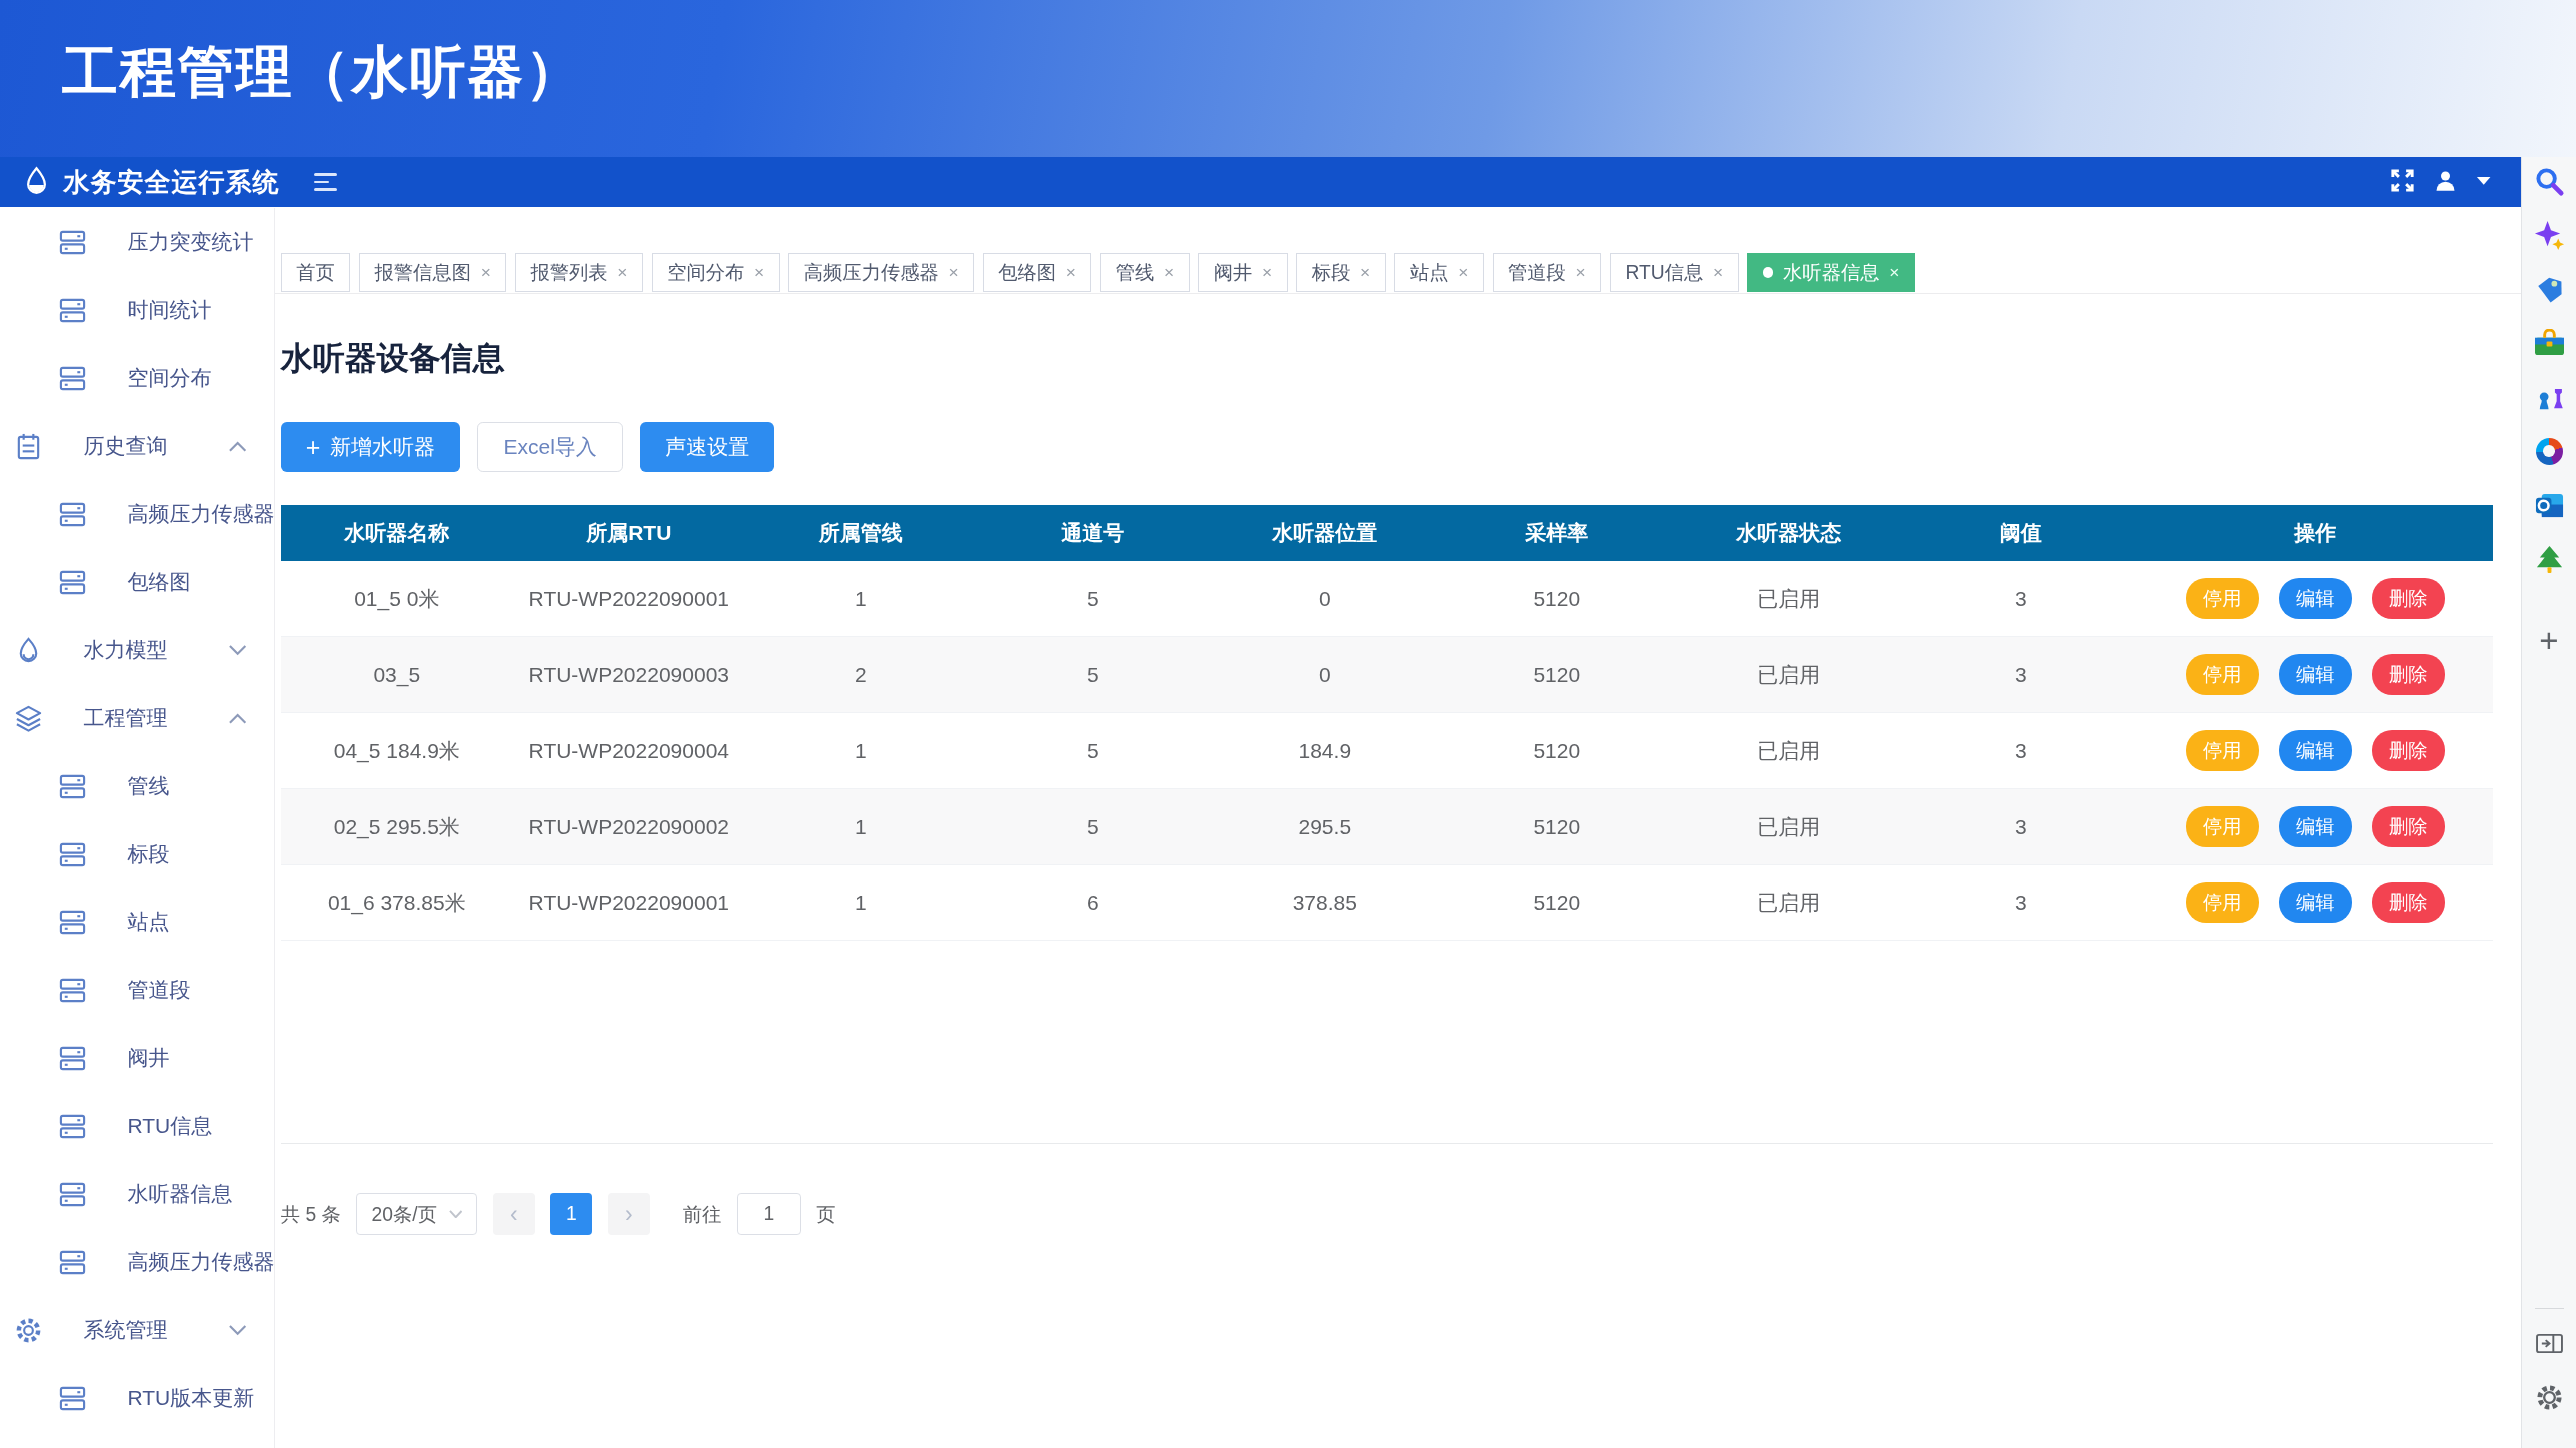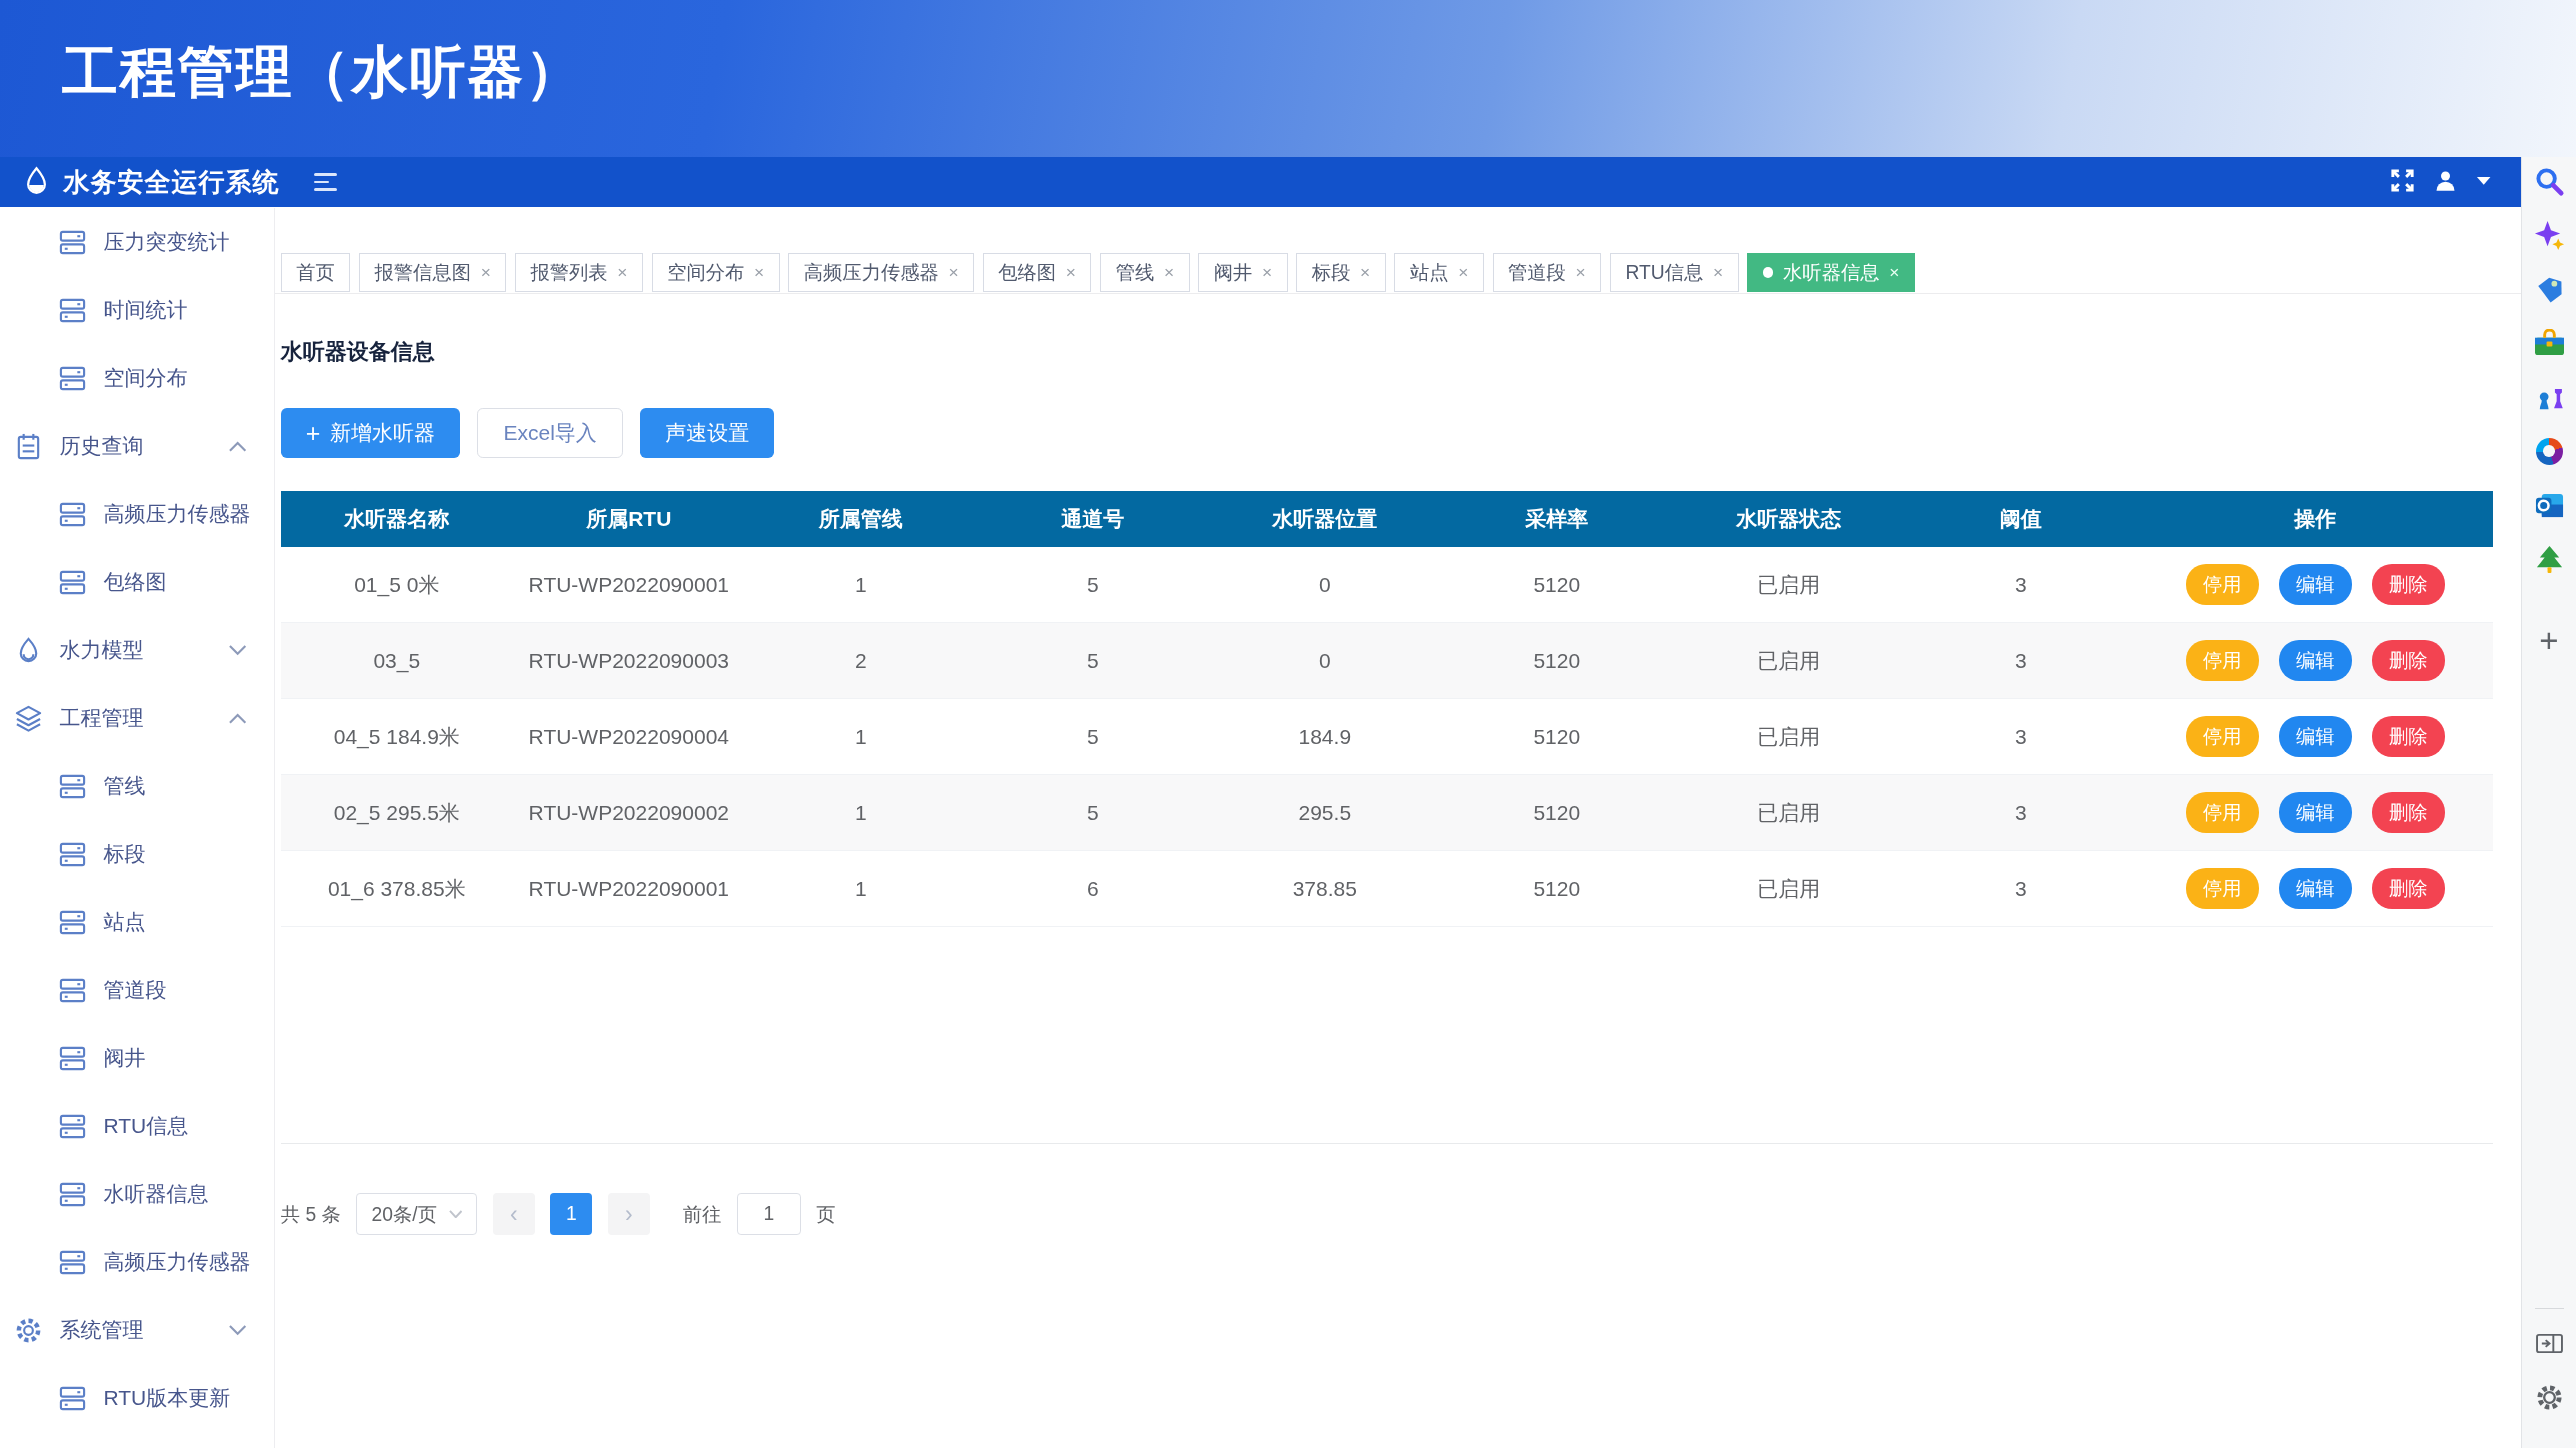--- a/index.html
+++ b/index.html
@@ -34,40 +34,40 @@
   .edge-divider { width:29px; height:1px; background:#d7d9dc; margin-bottom:17.4px; }
   .m365-circle { width:27px; height:27px; border-radius:50%;
     background:conic-gradient(#e64a19 0 20%, #7b1fa2 20% 45%, #1565c0 45% 75%, #00a4ef 75% 100%); position:relative; }
   .m365-circle::after { content:""; position:absolute; left:7.7px; top:7.7px; width:11.6px; height:11.6px;
     border-radius:50%; background:#f6f7f8; }
   .plus-glyph { font-size:33px; color:#5f6368; line-height:1; }
 
   
   .sidebar { position:absolute; left:0; top:208px; width:275px; height:1241px; background:#ffffff;
     border-right:1px solid #ededf0; overflow:hidden; }
-  .side-item { height:68px; display:flex; align-items:center; cursor:pointer; color:#47568c; font-size:21px; }
+  .side-item { height:68px; display:flex; align-items:center; cursor:pointer; color:#47568c; font-size:21px;gap:24px; }
   .side-item.sub { padding-left:58px; }
   .side-item.group { padding-left:14px; }
   .side-item .mi { width:29px; height:29px; flex:0 0 29px; margin-right:16.4px; }
   .side-item .lbl { white-space:nowrap; }
   .side-item .arrow { margin-left:auto; margin-right:27px; }
 
   
   .main { position:absolute; left:275px; top:208px; width:2246px; height:1241px; background:#fff;margin-top:32px; }
 
   .tabbar { display:flex; align-items:center; gap:8.7px; padding:11.6px 0 0 5.8px; height:54px;
     border-bottom:1px solid #ececee; }
   .tab { display:inline-flex; align-items:center; height:39px; padding:0 14.5px; background:#fff;
     border:1px solid #d8dce5; color:#515a6e; font-size:19.3px; cursor:pointer; white-space:nowrap; }
   .tab .close { margin-left:9.7px; color:#9aa0a9; font-size:17.4px; }
   .tab.active { background:#42b983; border-color:#42b983; color:#fff; }
   .tab.active .dot { width:10.6px; height:10.6px; border-radius:50%; background:#fff; margin-right:9.7px; }
   .tab.active .close { color:#eafff3; }
 
-  .page-title { margin:43px 0 0 5.8px; font-size:22px; font-weight:bold; color:#17233d; }
+  .page-title { margin:43px 0 0 5.8px; font-size:32px; font-weight:bold; color:#17233d; }
 
   .btn-row { display:flex; align-items:center; gap:17.4px; margin:41px 0 0 5.8px; }
   .btn { height:50px; border-radius:5.8px; font-size:21px; display:inline-flex; align-items:center;
     justify-content:center; cursor:pointer; padding:0 25px; }
   .btn.primary { background:#2d8cf0; color:#fff; }
   .btn.plain { background:#fff; border:1px solid #dcdfe6; color:#6a84bf; }
   .btn .plus { font-size:25px; margin-right:9.7px; font-weight:normal; }
 
   
   .table { margin:33px 0 0 5.8px; width:2212px; }

